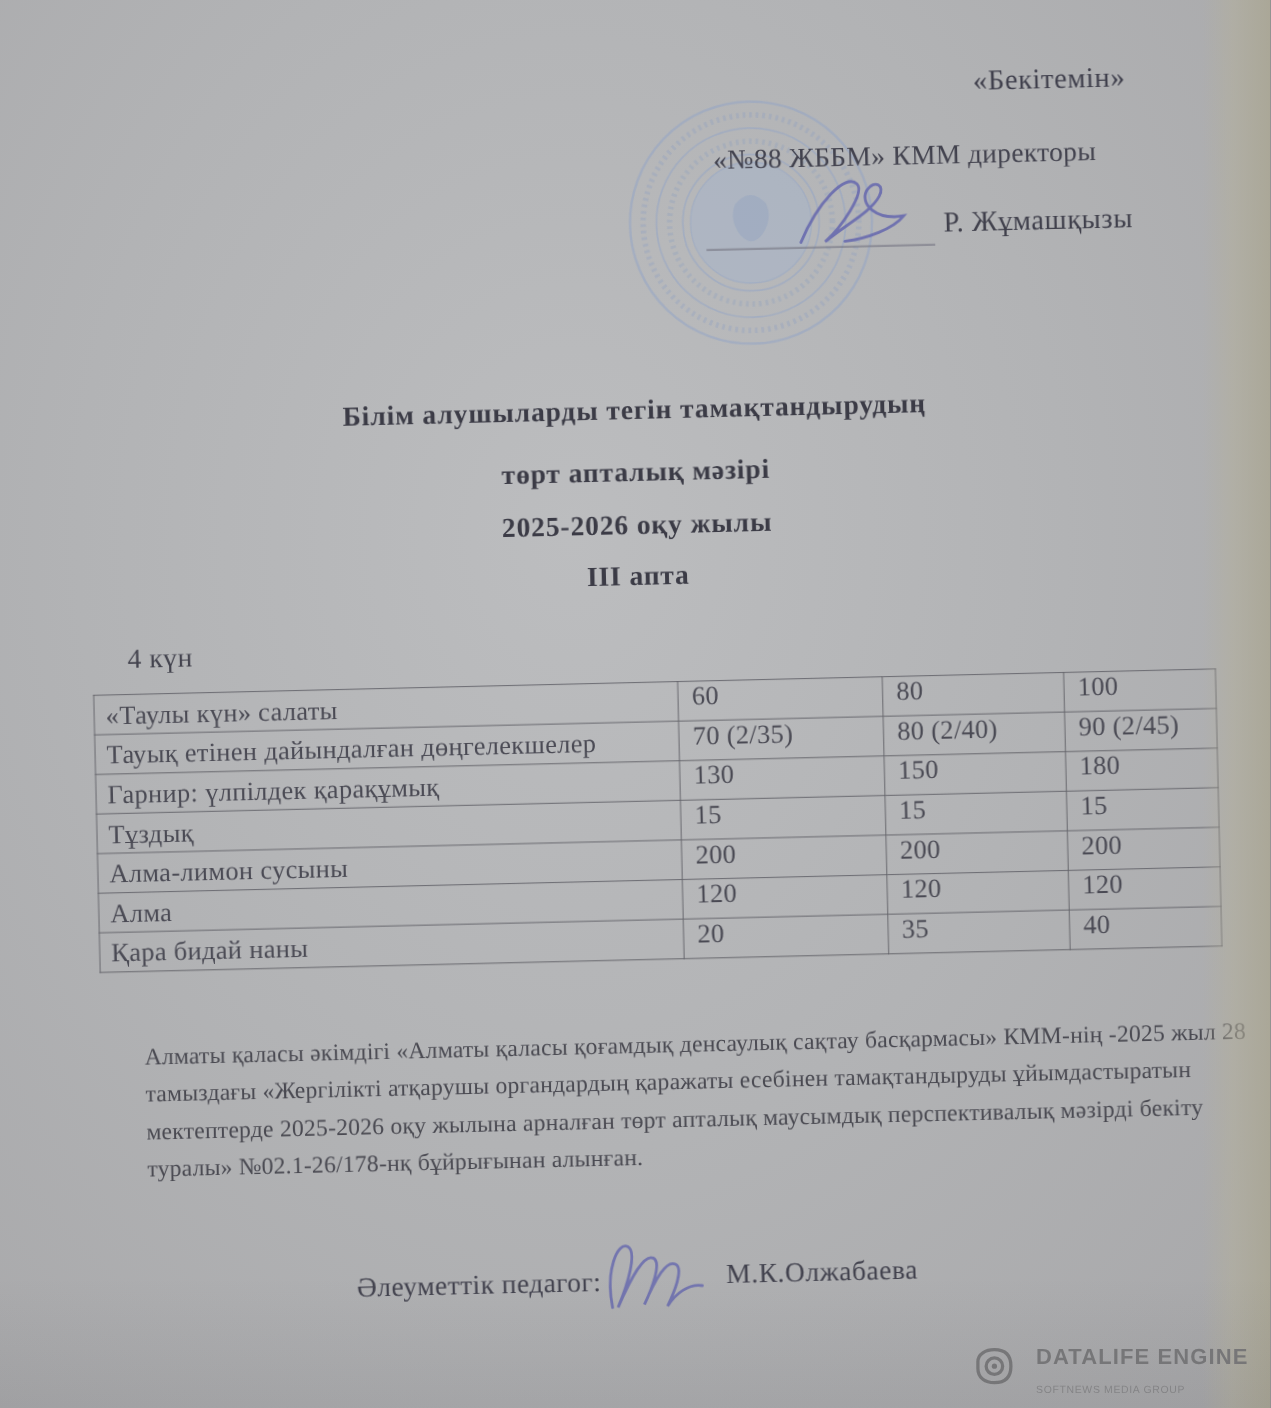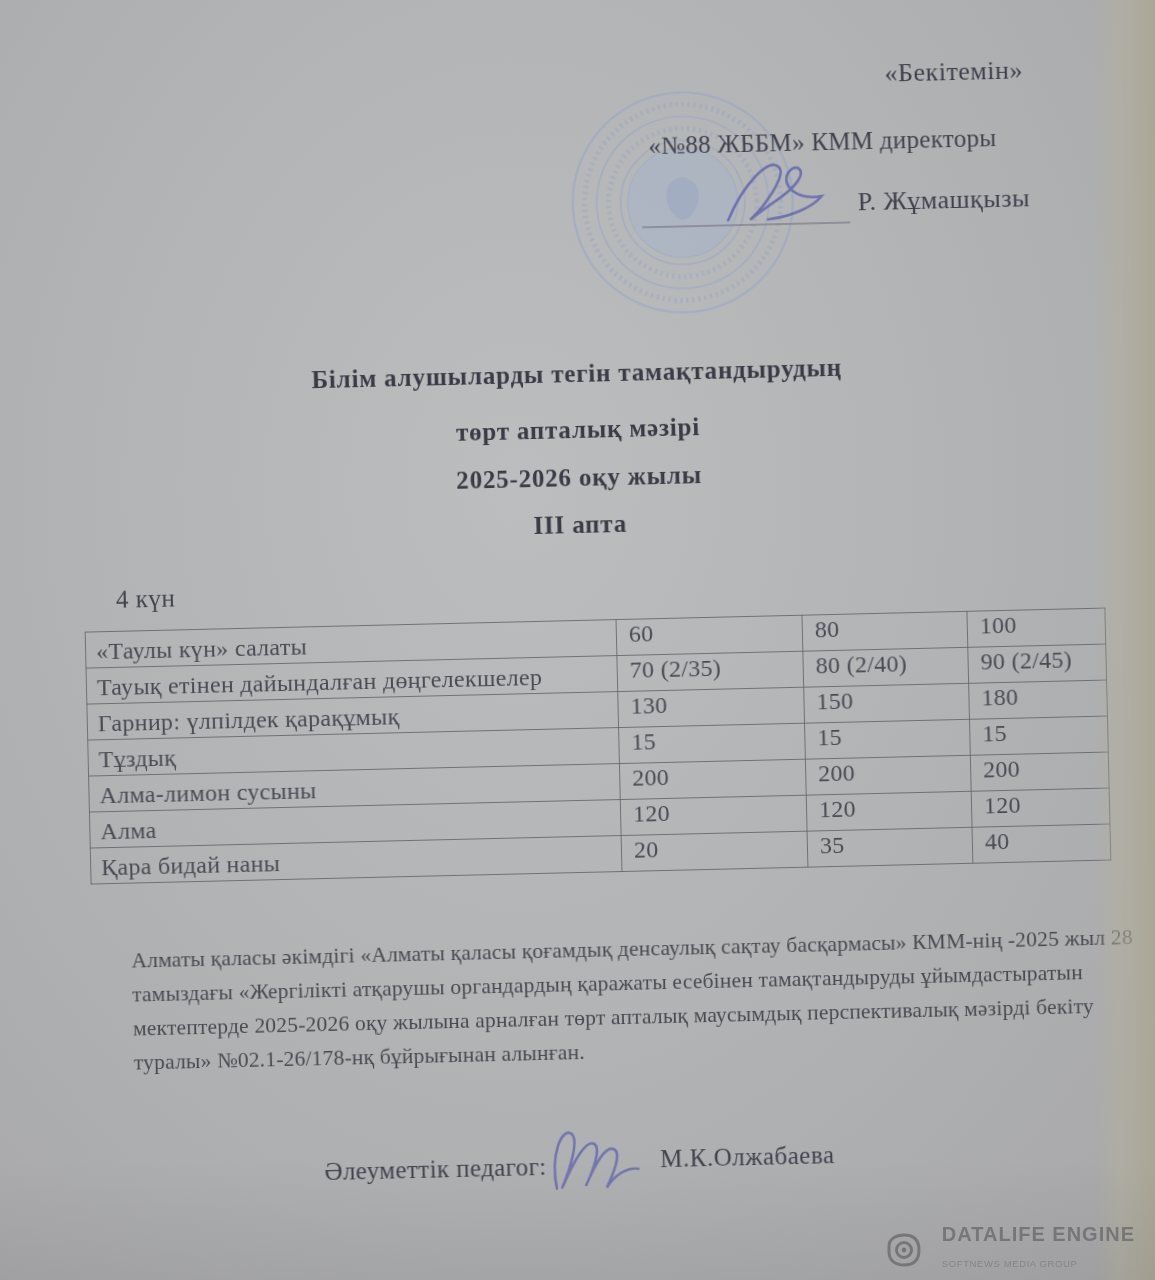--- a/index.html
+++ b/index.html
@@ -49,21 +49,21 @@
   td.item-cell{width:512px;vertical-align:bottom;padding:0 8px 2px 10px;}
   td.val-cell{vertical-align:top;padding:1px 6px 0 12px;}
   col.c2{width:186px;} col.c3{width:165px;} col.c4{width:138px;}
   .note{top:930px;left:124px;width:992px;color:#494951;}
   .note-line{position:absolute;left:0;font-size:21.5px;letter-spacing:.2px;white-space:nowrap;}
   .n1{top:8px;} .n2{top:42px;} .n3{top:76px;} .n4{top:110px;}
   .footer-role{top:1152px;left:312px;font-size:25px;letter-spacing:.4px;color:#42424e;}
   .footer-name{top:1147px;left:648px;font-size:25px;letter-spacing:.5px;color:#42424e;}
   .ped-sign{top:1118px;left:528px;width:130px;height:92px;}
   .watermark{
-    position:absolute;right:20px;bottom:12px;display:flex;align-items:flex-end;gap:20px;
+    position:absolute;right:20px;bottom:12px;display:flex;align-items:flex-start;gap:20px;
     font-family:"Liberation Sans","DejaVu Sans",sans-serif;opacity:.92;
   }
   .wm-text{display:flex;flex-direction:column;line-height:1;}
   .wm-title{font-size:20px;font-weight:bold;letter-spacing:1px;color:#737375;}
   .wm-sub{font-size:9.5px;letter-spacing:.6px;color:#828284;margin-top:15px;}
 </style>
 </head>
 <body>
 
 <div id="canvas">

